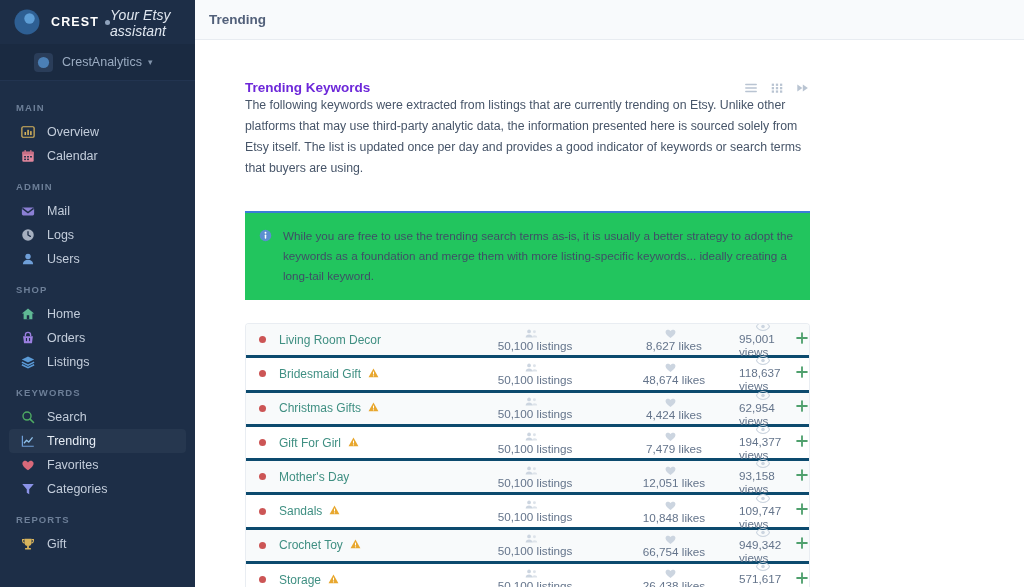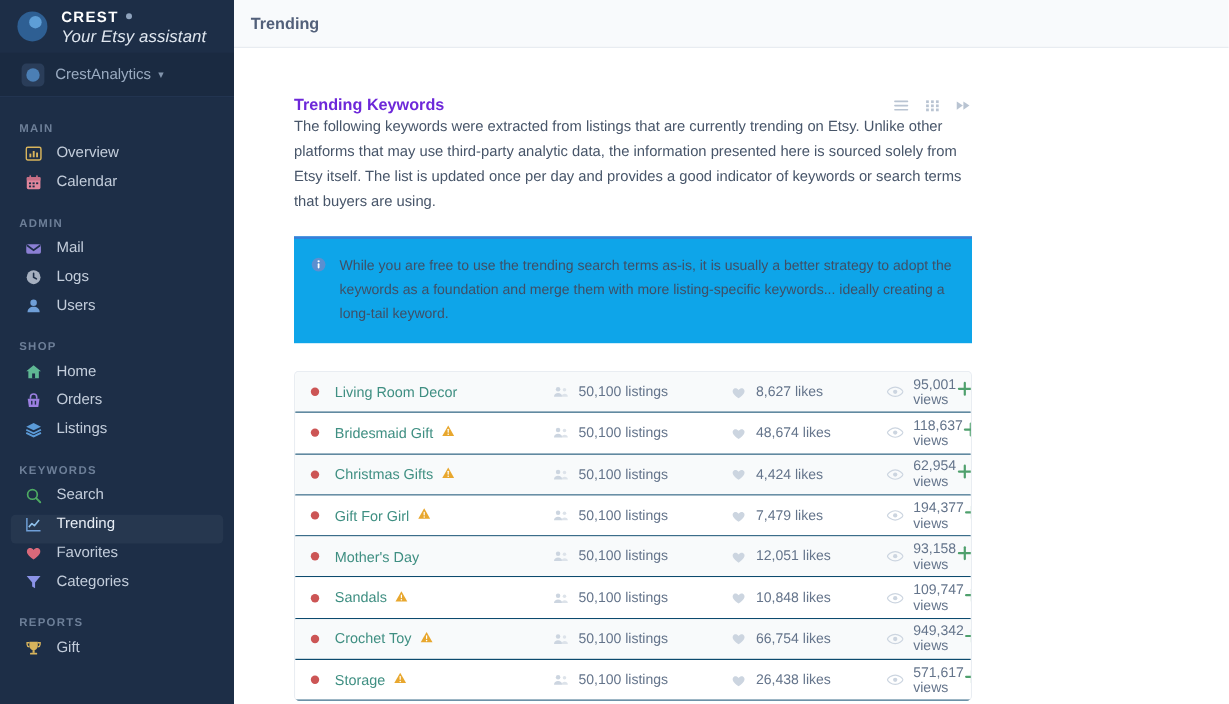--- a/index.html
+++ b/index.html
@@ -18,55 +18,55 @@
     flex: 0 0 195px;
     overflow: hidden;
     position: relative;
   }
   .brand {
     display: flex; align-items: center;
     padding: 9px 0 9px 12px;
     height: 44px;
   }
   .brand-logo { width: 30px; height: 30px; flex: 0 0 30px; margin-right: 9px; }
-  .brand-text { display: flex; flex-direction: column; justify-content: center; }
+  .brand-text { display: flex; flex-direction: row; justify-content: center; }
   .brand-title-row { display: flex; align-items: center; gap: 6px; }
   .brand-title {
     color: #ffffff; font-size: 12.5px; font-weight: bold;
     letter-spacing: 1.1px;
   }
   .brand-dot { width: 5px; height: 5px; border-radius: 50%; background: #8fa3bd; }
   .brand-sub {
     color: #dfe6ef; font-size: 14px; font-style: italic;
     margin-top: 1px; letter-spacing: .1px;
   }
 
   .workspace {
     height: 37px;
     background: #1a2a41;
     display: flex; align-items: center;
-    padding-left: 18px;
+    padding-left: 34px;
     border-bottom: 1px solid #223450;
   }
   .ws-tile {
     width: 19px; height: 19px; border-radius: 4px;
     background: #2a3d59; flex: 0 0 19px;
     display: flex; align-items: center; justify-content: center;
     margin-right: 9px;
   }
   .ws-name { color: #9aabc1; font-size: 12.5px; }
   .ws-caret { color: #8294ac; font-size: 9px; margin-left: 6px; }
 
   .nav { padding-top: 8px; }
   .nav-section {
     color: #6d7f98; font-size: 9.5px; font-weight: bold;
     letter-spacing: 1.1px; padding: 13px 0 7px 16px;
   }
   .nav-item {
-    display: flex; align-items: flex-start;
+    display: flex; align-items: center;
     height: 24px; margin: 0 9px 0 9px;
     padding-left: 11px;
     border-radius: 4px;
     cursor: pointer;
   }
   .nav-item.active { background: #26374f; }
   .nav-icon {
     width: 16px; height: 16px; flex: 0 0 16px;
     margin-right: 11px;
     display: flex; align-items: center; justify-content: center;
@@ -93,55 +93,55 @@
   .panel-title { color: #6d28d9; font-size: 13.5px; font-weight: bold; }
   .panel-tools { display: flex; align-items: center; gap: 12px; padding-top: 1px; }
   .tool { cursor: pointer; display: flex; }
 
   .panel-desc {
     color: #475569; font-size: 12.3px; line-height: 21px;
     width: 562px;
   }
 
   .notice {
-    margin-top: 18px; width: 565px;
-    background: #0ea5e9;
+    margin-top: 32px; width: 565px;
+    background: #22c55e;
     border-top: 2px solid #3b7dd8;
     display: flex; align-items: flex-start;
     padding: 13px 14px 14px 14px;
   }
   .notice-icon { flex: 0 0 13px; margin-right: 11px; margin-top: 2px; }
   .notice-text { color: #3f4f66; font-size: 11.7px; line-height: 20px; }
 
   
   .list {
     margin-top: 23px; width: 565px;
     border: 1px solid #e9edf2;
     border-radius: 4px;
     border-bottom: none;
     overflow: hidden;
   }
   .row {
     display: flex; align-items: center;
     height: 34.3px;
-    border-bottom: 1px solid #0c4a6e;
+    border-bottom: 3px solid #0c4a6e;
     background: #ffffff;
   }
   .row.alt { background: #f8fafb; }
 
   .cell-dot { width: 33px; flex: 0 0 33px; display: flex; justify-content: center; }
   .dot { width: 7px; height: 7px; border-radius: 50%; }
 
   .cell-kw {
     flex: 0 0 182px; display: flex; align-items: center; gap: 7px;
   }
   .kw { color: #3f8f82; font-size: 12px; }
   .warn { font-size: 11px; line-height: 1; }
 
-  .cell-metric { display: flex; align-items: center; }
+  .cell-metric { display: flex; align-items: center; flex-direction: column; }
   .cell-metric .mi { margin-right: 8px; display: flex; }
   .cell-metric .mv { color: #64748b; font-size: 11.7px; }
   .m-listings { flex: 0 0 148px; }
   .m-likes { flex: 0 0 130px; }
   .m-views { flex: 0 0 none; width: 118px; }
 
   .cell-add {
     flex: 1; display: flex; justify-content: center; align-items: center;
     cursor: pointer;
   }

